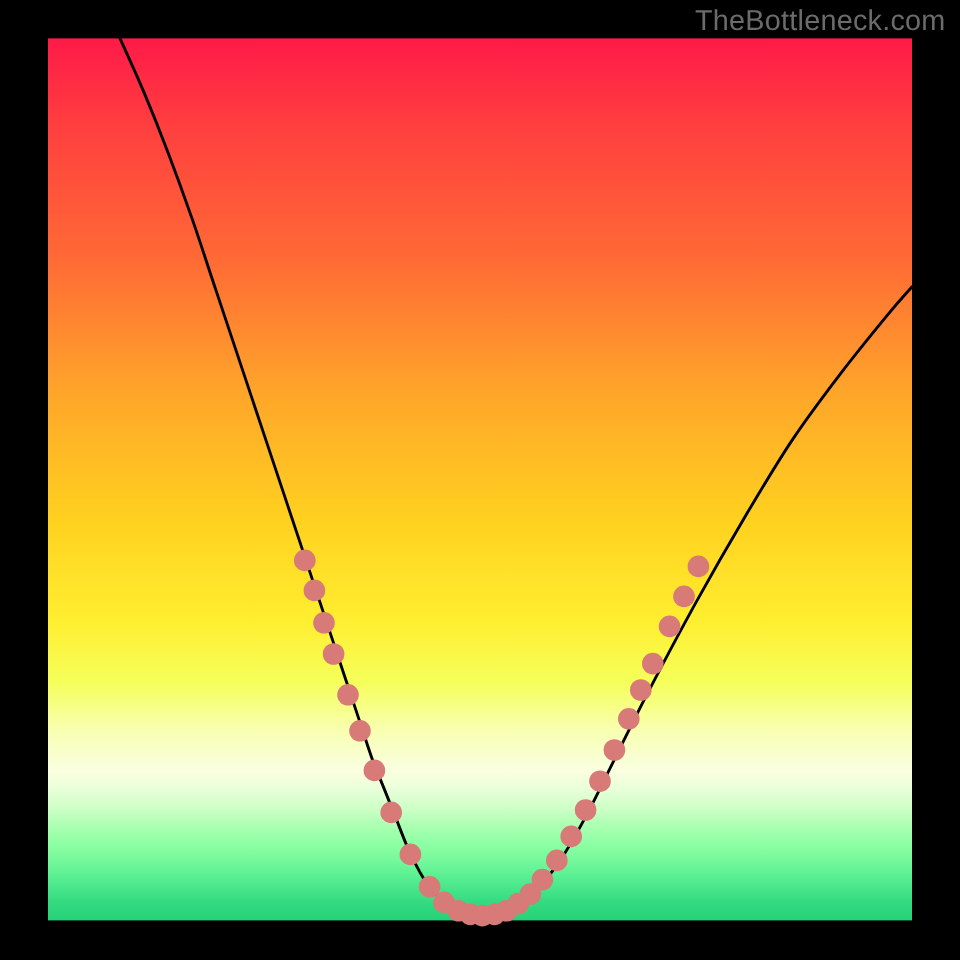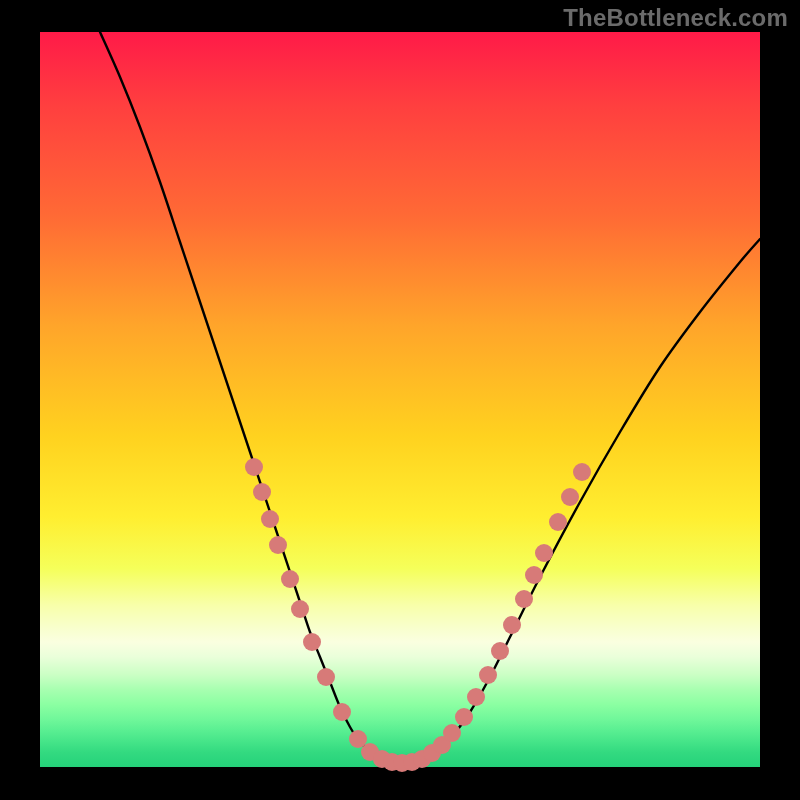--- a/index.html
+++ b/index.html
@@ -17,21 +17,21 @@
     height: 800px;
     background: #000;
   }
   .attribution {
     position: absolute;
     top: 4px;
     right: 12px;
     color: #6b6b6b;
     font-size: 24px;
     letter-spacing: 0.2px;
-    font-weight: 700;
+    font-weight: 400;
     z-index: 10;
   }
   .plot-area {
     position: absolute;
     left: 40px;
     top: 32px;
     width: 720px;
     height: 735px;
     
     background: linear-gradient(

